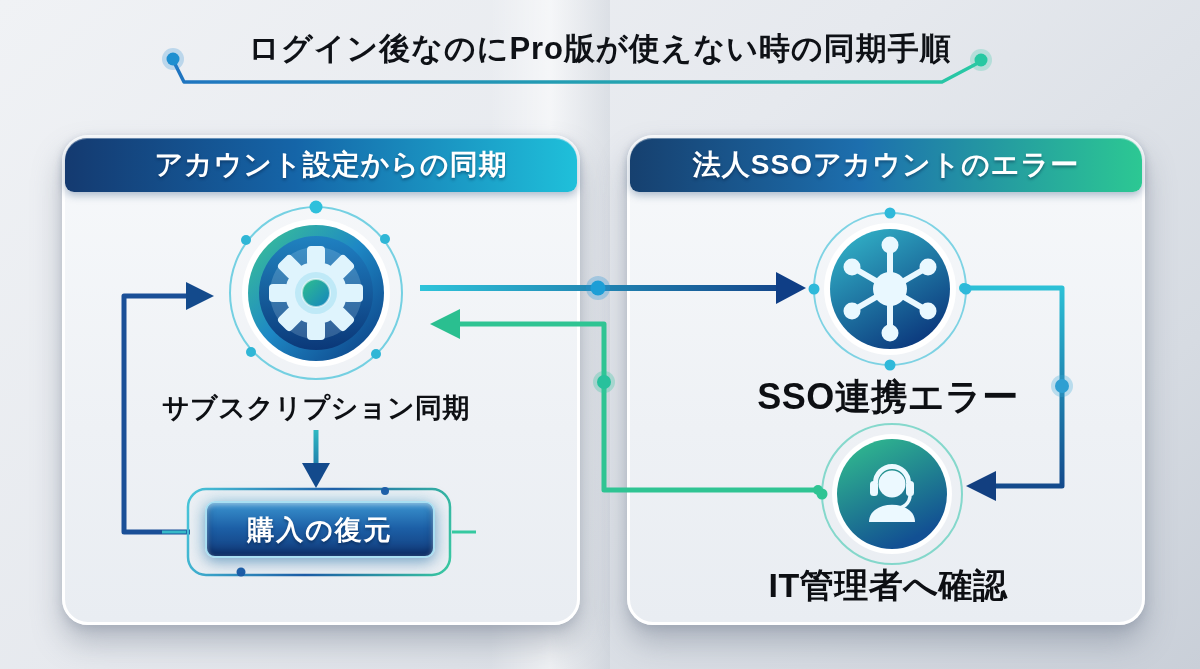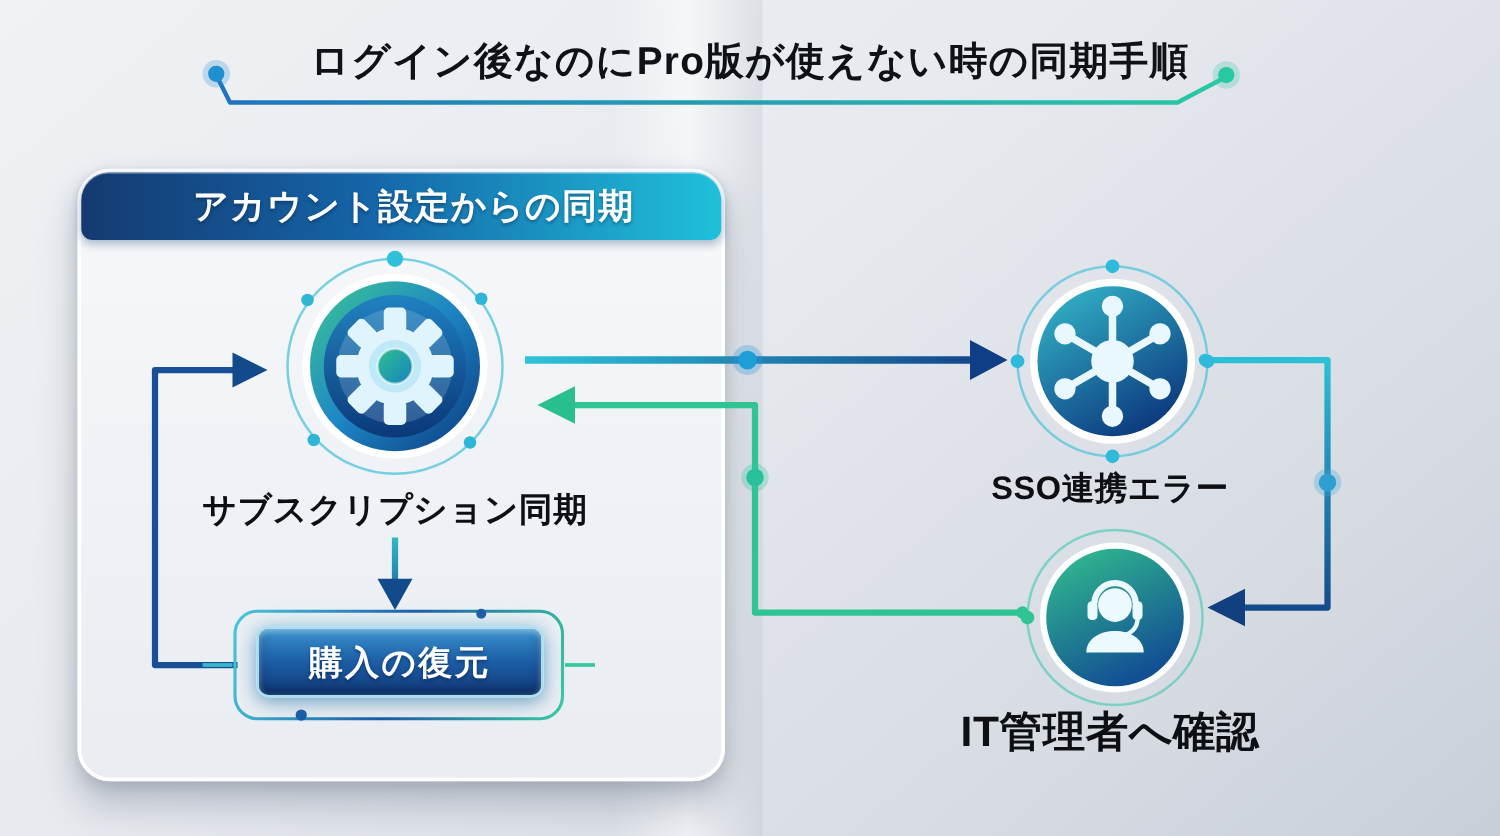--- a/index.html
+++ b/index.html
@@ -29,21 +29,21 @@
     box-shadow:0 3px 8px rgba(20,60,110,.35), inset 0 1px 0 rgba(255,255,255,.35);}
   .panel.left  .panel-header{background:linear-gradient(90deg,#143a70 0%,#1565a8 45%,#1fc0da 100%);padding-left:20px;}
   .panel.right .panel-header{background:linear-gradient(90deg,#16406f 0%,#1d6fae 45%,#2cc893 100%);}
   
   .wires{position:absolute;inset:0;width:1200px;height:669px;z-index:3;}
   
   .node{position:absolute;z-index:4;}
   .node-label{position:absolute;z-index:4;text-align:center;
     font-weight:800;color:#0d0f13;letter-spacing:.5px;}
   #label-sub{left:96px;top:390px;width:440px;font-size:27px;}
-  #label-sso{left:668px;top:373px;width:440px;font-size:26px;}
+  #label-sso{left:668px;top:373px;width:440px;font-size:36px;}
   #label-it {left:668px;top:563px;width:440px;font-size:34px;}
   
   .restore-btn{position:absolute;left:205px;top:501px;width:230px;height:57px;z-index:4;
     display:flex;align-items:center;justify-content:center;box-sizing:border-box;
     background:linear-gradient(180deg,#3a93cf 0%,#1c5fa6 48%,#123c7c 100%);
     border:2px solid #a9dff2;border-radius:10px;cursor:pointer;
     color:#fff;font-size:27px;font-weight:800;letter-spacing:2px;
     text-shadow:0 2px 3px rgba(0,20,50,.45);
     box-shadow:inset 0 2px 5px rgba(255,255,255,.45),inset 0 -5px 9px rgba(0,20,60,.45),
       0 4px 14px rgba(30,90,150,.45),0 0 18px rgba(90,200,230,.35);}
@@ -63,20 +63,23 @@
     <polyline points="175,64 184,82 942,82 978,63" fill="none" stroke="url(#titleGrad)" stroke-width="3.5" stroke-linecap="round" stroke-linejoin="round"></polyline>
     <circle cx="173" cy="59" r="11" fill="rgba(40,140,210,.25)"></circle>
     <circle cx="173" cy="59" r="6.5" fill="#1e8fd0"></circle>
     <circle cx="981" cy="60" r="11" fill="rgba(45,200,165,.25)"></circle>
     <circle cx="981" cy="60" r="6.5" fill="#27c8a2"></circle>
   </svg>
   <div class="title">ログイン後なのにPro版が使えない時の同期手順</div>
 
   <section class="panel left">
     <div class="panel-header">アカウント設定からの同期</div>
+  </section>
+  <section class="panel right">
+    <div class="panel-header">法人SSOアカウントのエラー</div>
   </section>
 
   <svg class="wires">
     <defs>
       <linearGradient id="wireTop" x1="420" y1="0" x2="800" y2="0" gradientUnits="userSpaceOnUse">
         <stop offset="0" stop-color="#2ec4da"></stop>
           <stop offset="1" stop-color="#123f86"></stop>
       </linearGradient>
       <linearGradient id="wireDown" x1="0" y1="430" x2="0" y2="488" gradientUnits="userSpaceOnUse">
         <stop offset="0" stop-color="#2fb9c2"></stop>

